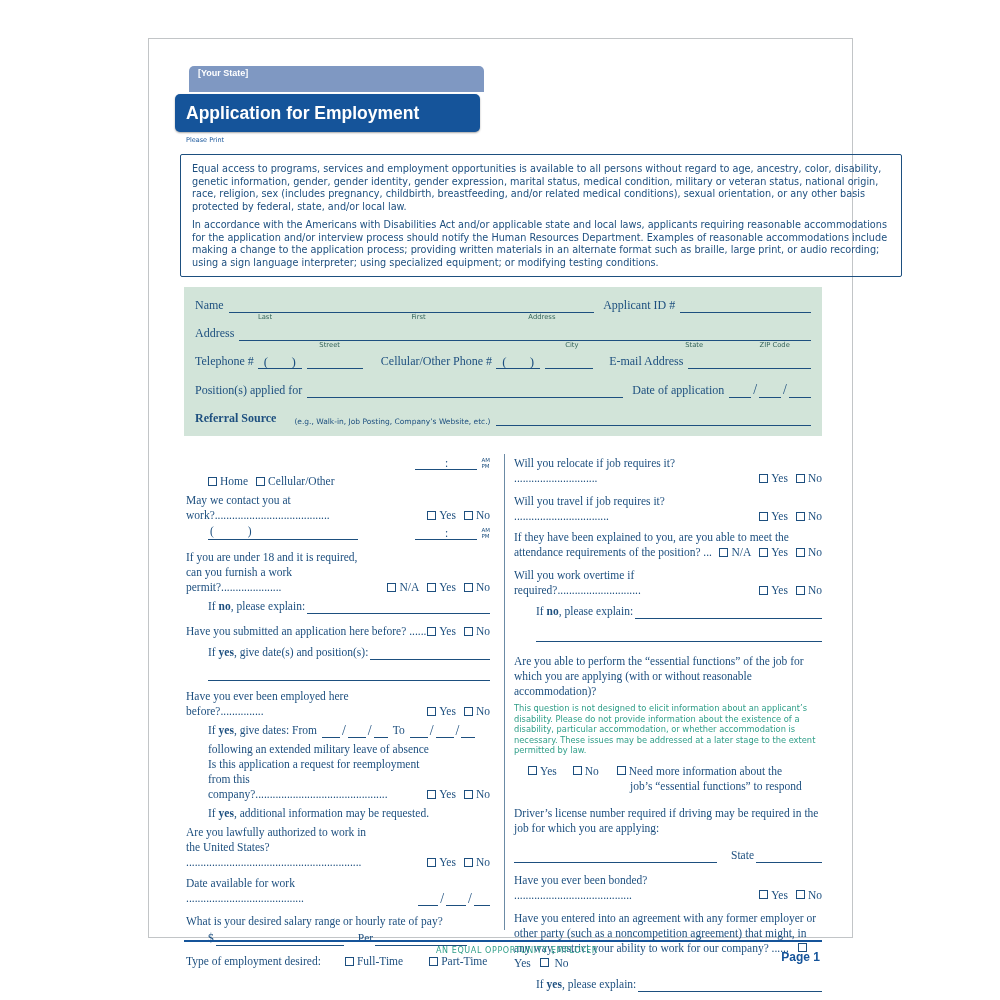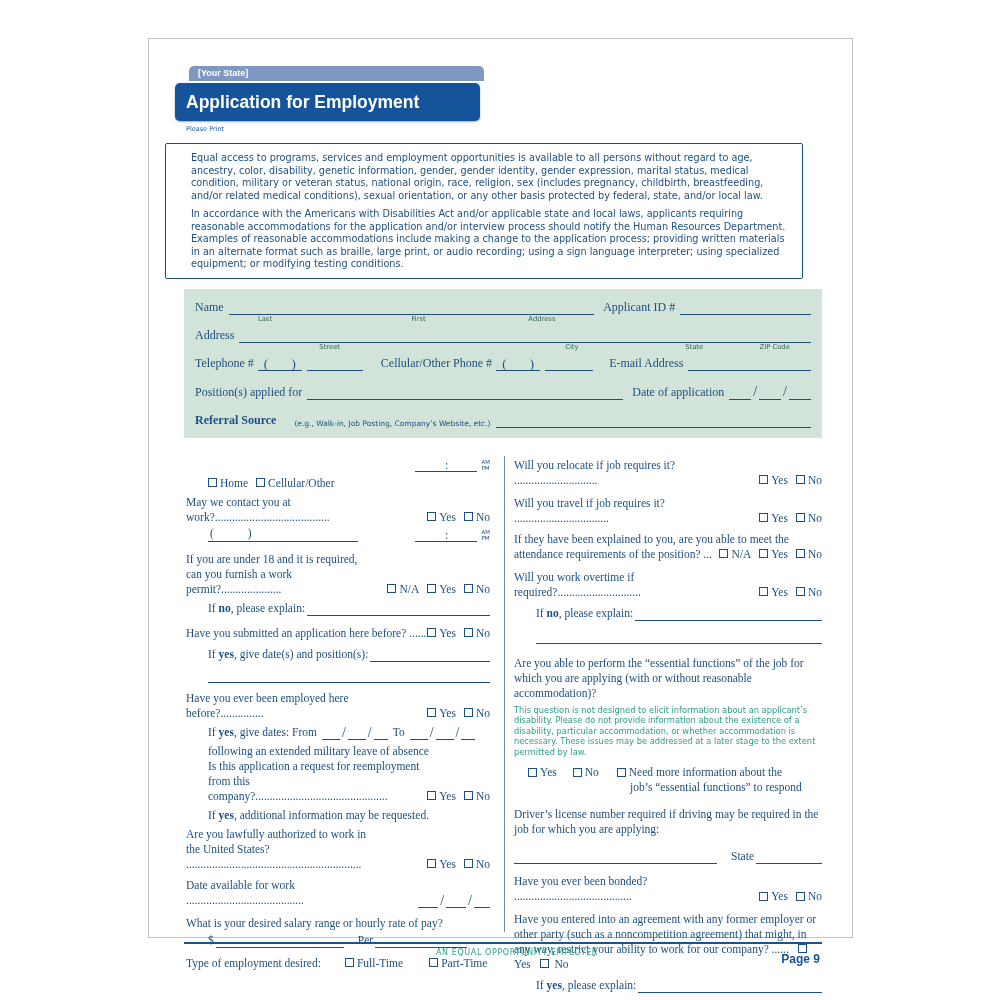--- a/index.html
+++ b/index.html
@@ -2,31 +2,31 @@
 <html><head>
 <meta charset="utf-8">
 <style>
   * { margin:0; padding:0; box-sizing:border-box; }
   body { width:1000px; height:1000px; background:#ffffff; position:relative;
          font-family:"Liberation Serif", serif; }
   .page { position:absolute; left:148px; top:38px; width:705px; height:900px;
           background:#fff; border:1px solid #c2c5c7; }
 
   
-  .state-bar { margin:27px 0 0 40px; width:295px; height:15px; background:#7f98c2;
+  .state-bar { margin:27px 0 0 40px; width:295px; height:26px; background:#7f98c2;
                border-radius:5px 5px 0 0; color:#fff; font:bold 9px/15px "Liberation Sans", sans-serif;
                padding-left:9px; }
   .title-bar { margin:2px 0 0 26px; width:305px; height:38px; background:#15549a;
                border-radius:5px; color:#fff; font:bold 17.5px/38px "Liberation Sans", sans-serif;
                padding-left:11px; box-shadow:0 1px 2px rgba(0,0,0,.35); }
   .please-print { margin:4px 0 0 37px; font:6.5px "DejaVu Sans", sans-serif; color:#15549a; }
 
   
-  .notice { margin:10px 0 0 16px; width:638px; border:1.5px solid #1d4f7f; border-radius:2px;
-            padding:8px 11px 7px 25px; font:9.7px/12.5px "DejaVu Sans", sans-serif; color:#1d4f7f; }
+  .notice { margin:10px 0 0 31px; width:722px; border:1.5px solid #1d4f7f; border-radius:2px;
+            padding:8px 11px 7px 11px; font:9.7px/12.5px "DejaVu Sans", sans-serif; color:#1d4f7f; }
   .notice p + p { margin-top:6px; }
 
   
   .band { margin:10px 0 0 35px; width:638px; background:#d2e4d9; padding:11px 11px 8px 11px;
           color:#1d4f7f; font-size:12px; }
   .brow { display:flex; align-items:flex-end; margin-bottom:13px; }
   .brow:last-child { margin-bottom:2px; }
   .uf { position:relative; border-bottom:1px solid #1d4f7f; height:14px; margin-left:5px; }
   .grow { flex:1; }
   .subs { position:absolute; top:14px; left:0; right:0; height:9px;
@@ -438,16 +438,16 @@
       <div class="qrow ind mb12">
         <span><span>If </span><b>yes</b><span>, please explain: </span></span>
         <span class="bl"></span>
       </div>
 
     </div>
   </div>
 
   <div class="footline">
     <span class="eoe">AN EQUAL OPPORTUNITY EMPLOYER</span>
-    <span class="page-num">Page 9</span>
+    <span class="page-num">Page 1</span>
   </div>
 
 </div>
 
 </body></html>

